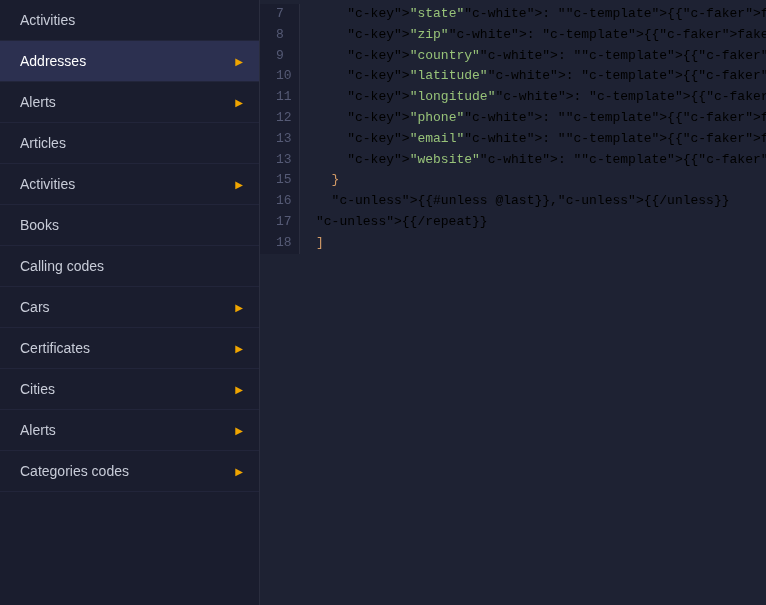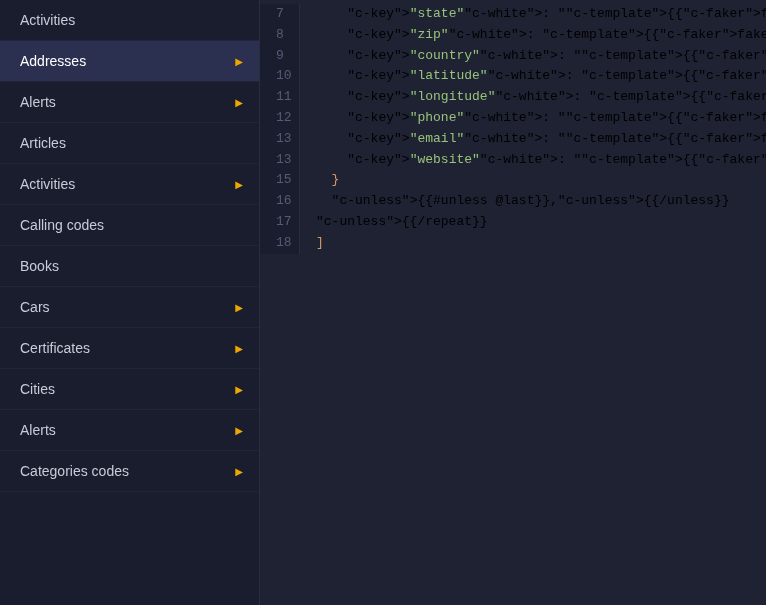--- a/index.html
+++ b/index.html
@@ -116,24 +116,24 @@
       <span class="chevron">▶</span>
     </div>
     <div class="sidebar-item">
       <span>Articles</span>
     </div>
     <div class="sidebar-item">
       <span>Activities</span>
       <span class="chevron">▶</span>
     </div>
     <div class="sidebar-item">
-      <span>Calling codes</span>
+      <span>Books</span>
     </div>
     <div class="sidebar-item">
-      <span>Books</span>
+      <span>Calling codes</span>
     </div>
     <div class="sidebar-item">
       <span>Cars</span>
       <span class="chevron">▶</span>
     </div>
     <div class="sidebar-item">
       <span>Certificates</span>
       <span class="chevron">▶</span>
     </div>
     <div class="sidebar-item">

